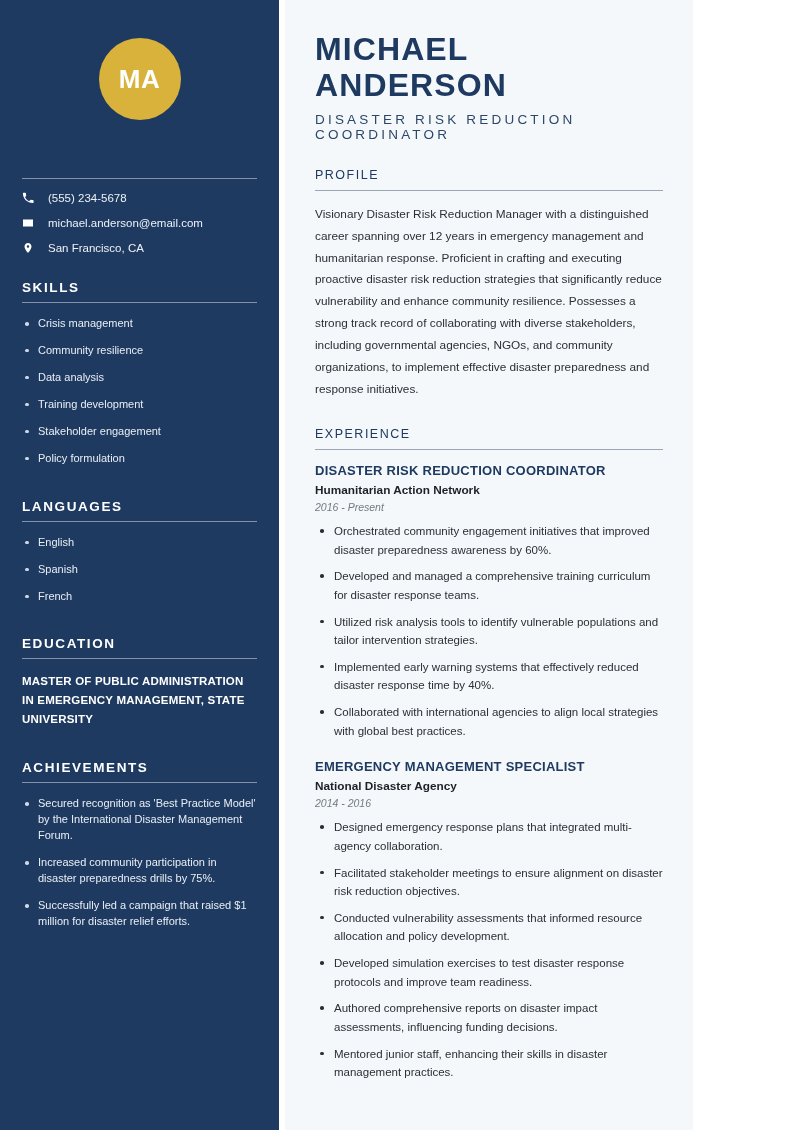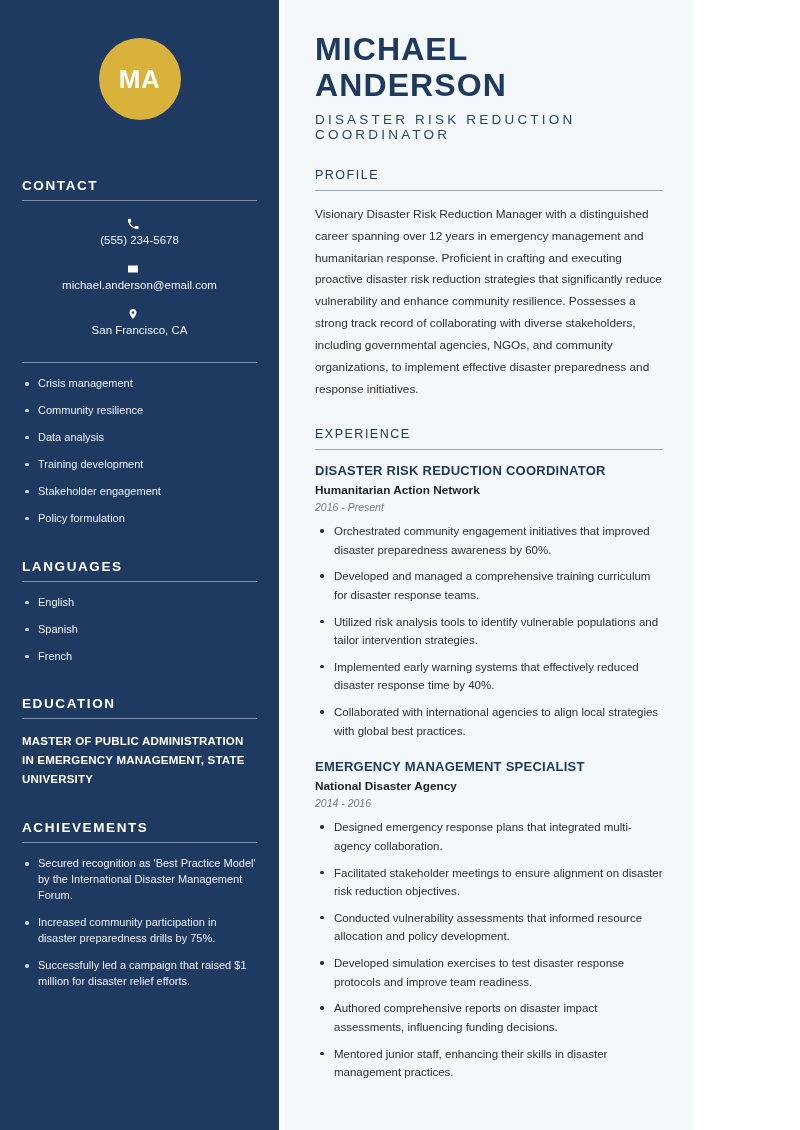--- a/index.html
+++ b/index.html
@@ -68,21 +68,20 @@
     background: rgba(255,255,255,0.45);
     margin-bottom: 13px;
   }
 
   .contact-row {
     display: flex;
     align-items: center;
     margin-bottom: 13px;
     font-size: 11.5px;
     color: #eef2f7;
-    flex-direction: column;
   }
 
   .contact-icon {
     width: 20px;
     flex: 0 0 20px;
     display: flex;
     align-items: center;
     justify-content: flex-start;
     margin-right: 6px;
   }
@@ -221,21 +220,20 @@
 
 <div class="resume">
 
   <aside class="sidebar">
 
     <div class="avatar-wrap">
       <div class="avatar">MA</div>
     </div>
 
     <section class="side-section">
-      <div class="side-heading">CONTACT</div>
       <div class="side-rule"></div>
 
       <div class="contact-row">
         <span class="contact-icon">
           <svg width="12" height="12" viewBox="0 0 24 24">
               <path d="M6.6 10.8c1.7 3.3 4.3 5.9 7.6 7.6l2.5-2.5c.3-.3.8-.4 1.2-.3 1.3.4 2.6.6 4 .6.7 0 1.2.5 1.2 1.2V21c0 .7-.5 1.2-1.2 1.2C10.6 22.2 1.8 13.4 1.8 2.7 1.8 2 2.3 1.5 3 1.5h3.6c.7 0 1.2.5 1.2 1.2 0 1.4.2 2.7.6 4 .1.4 0 .9-.3 1.2l-2.5 2.9z"></path>
             </svg>
         </span>
         <span>(555) 234-5678</span>
       </div>
@@ -253,20 +251,21 @@
         <span class="contact-icon">
           <svg width="12" height="12" viewBox="0 0 24 24">
               <path d="M12 2C8.1 2 5 5.1 5 9c0 5.2 7 13 7 13s7-7.8 7-13c0-3.9-3.1-7-7-7zm0 9.5A2.5 2.5 0 1 1 12 6.5a2.5 2.5 0 0 1 0 5z"></path>
             </svg>
         </span>
         <span>San Francisco, CA</span>
       </div>
     </section>
 
     <section class="side-section">
+      <div class="side-heading">SKILLS</div>
       <div class="side-rule"></div>
       <ul class="side-list">
         <li>Crisis management</li>
         <li>Community resilience</li>
         <li>Data analysis</li>
         <li>Training development</li>
         <li>Stakeholder engagement</li>
         <li>Policy formulation</li>
       </ul>
     </section>

